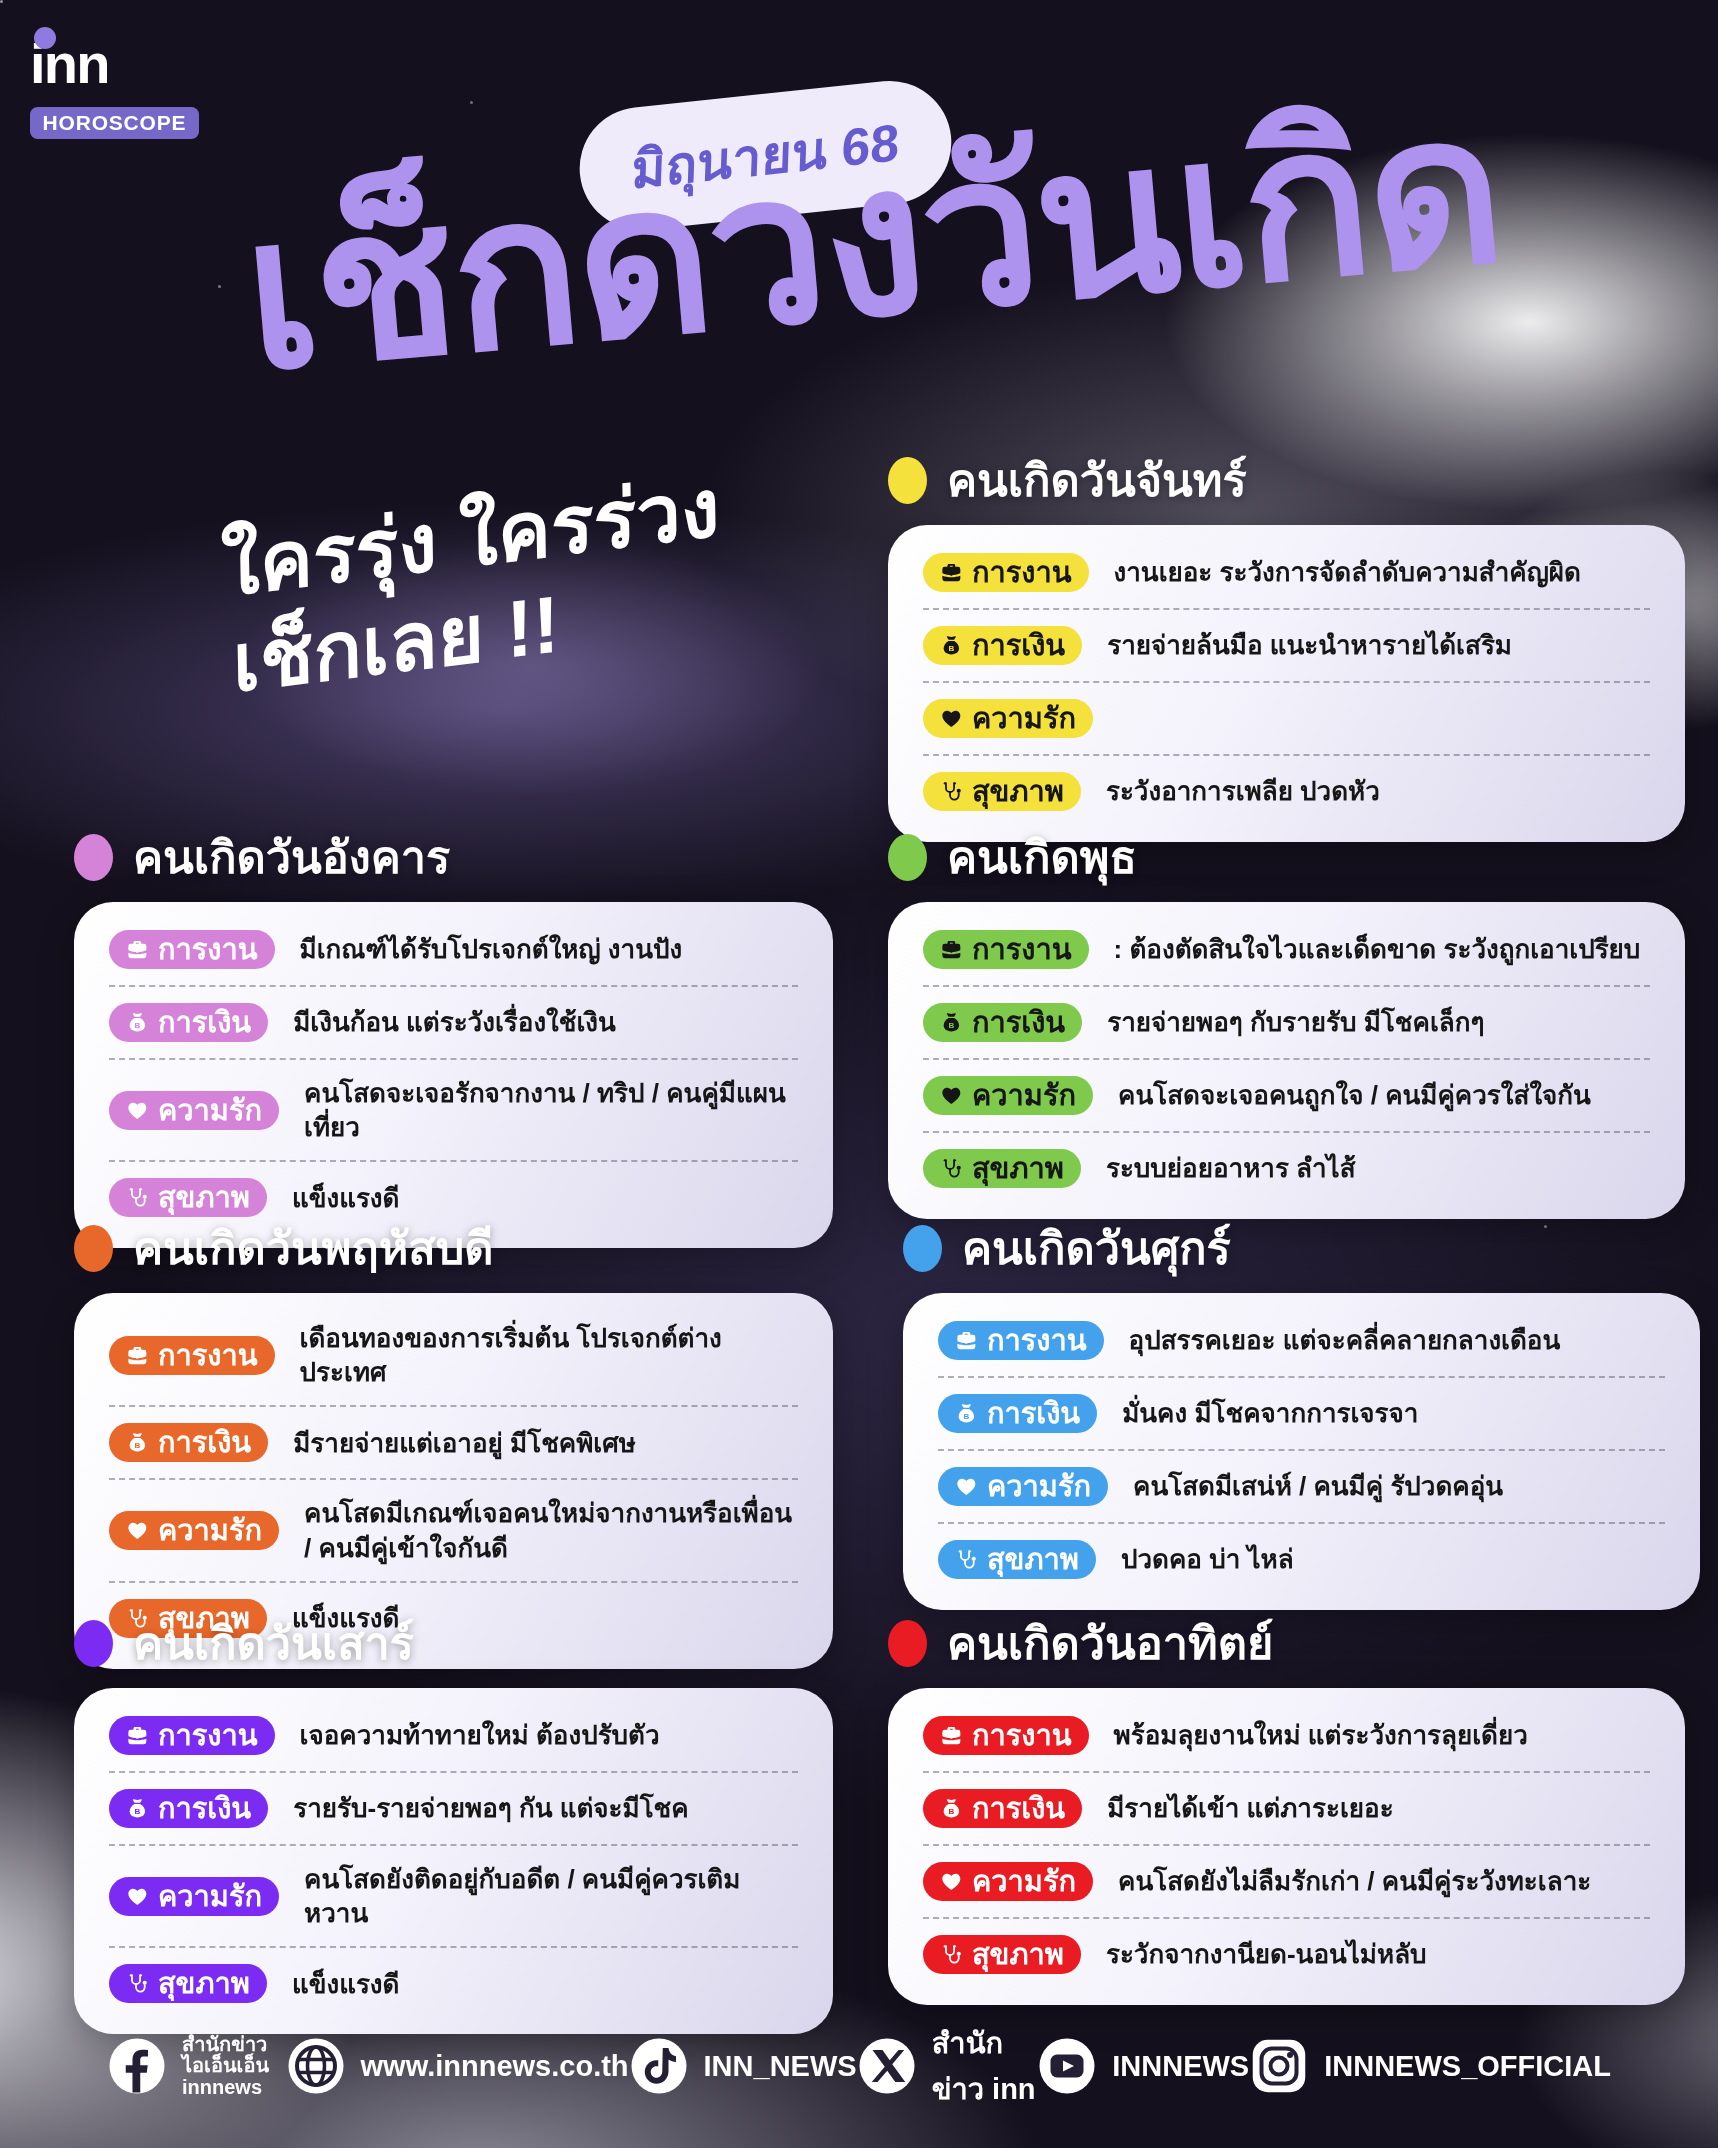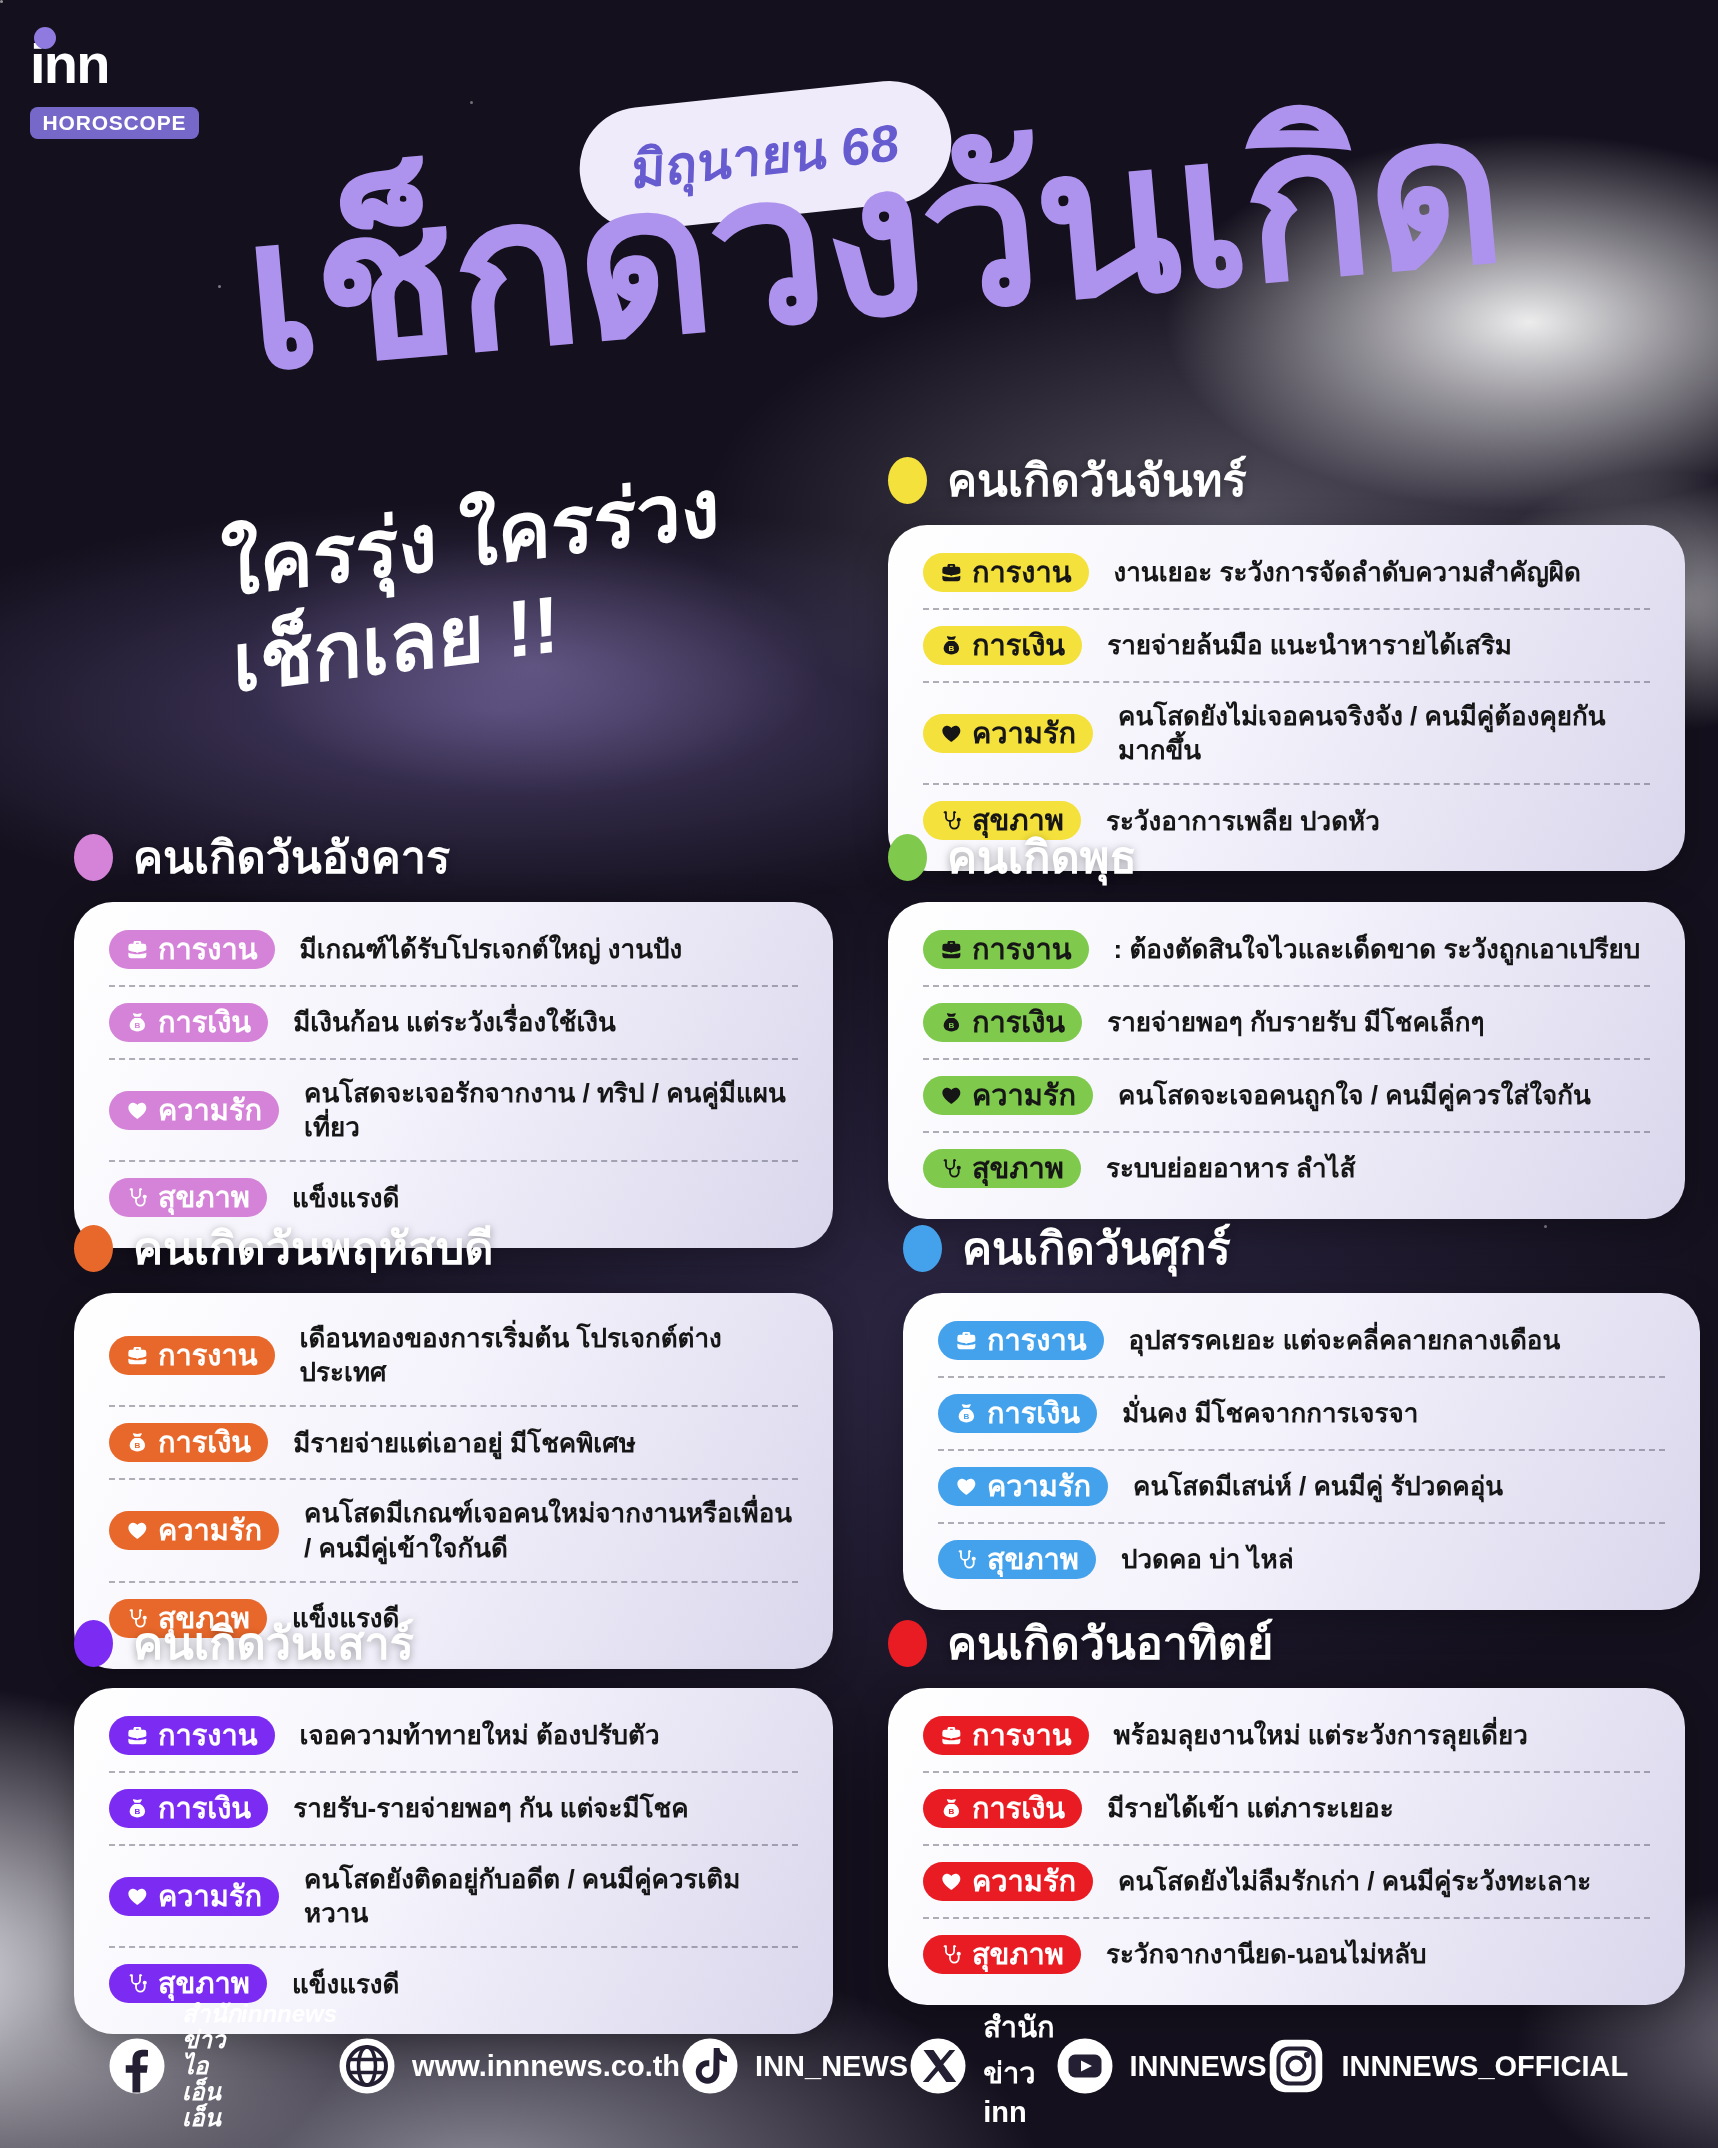--- a/index.html
+++ b/index.html
@@ -68,21 +68,21 @@
     min-width:119px;height:39px;padding:0 17px;border-radius:22px;flex:0 0 auto;
     background:var(--c);color:#fff;font-weight:bold;font-size:29px;line-height:1;}
   .bic{width:22.7px;height:22.7px;flex:0 0 auto;}
   .txt{margin:0;color:#161616;font-weight:600;font-size:26px;line-height:1.32;}
 
   
   .footer{position:absolute;left:107px;right:107px;top:2024px;height:84px;
     display:flex;align-items:center;justify-content:space-between;}
   .f-item{display:flex;align-items:center;gap:15px;color:#fff;font-weight:bold;font-size:29px;}
   .f-item svg{width:60px;height:60px;flex:0 0 auto;}
-  .ft-lines{display:flex;flex-direction:row;line-height:1.08;font-size:24px;font-style:italic;}
+  .ft-lines{display:flex;flex-direction:column;line-height:1.08;font-size:20px;}
 </style>
 </head>
 <body>
 
 <svg width="0" height="0" style="position:absolute" aria-hidden="true">
   <symbol id="i-work" viewBox="0 0 24 24">
     <path fill="currentColor" d="M9.5 3.2h5c.9 0 1.6.7 1.6 1.6v1.4h2.9A2.5 2.5 0 0 1 21.5 8.7v3.4c0 .5-.3.9-.8 1.1-2.7 1.1-5.6 1.7-8.7 1.7s-6-.6-8.7-1.7c-.5-.2-.8-.6-.8-1.1V8.7A2.5 2.5 0 0 1 5 6.2h2.9V4.8c0-.9.7-1.6 1.6-1.6zm1 1.9v1.1h3V5.1h-3z"></path>
     <path fill="currentColor" d="M2.5 15.5c2.9 1 6.1 1.6 9.5 1.6s6.6-.6 9.5-1.6v3.3a2.6 2.6 0 0 1-2.6 2.6H5.1a2.6 2.6 0 0 1-2.6-2.6v-3.3z"></path>
     <rect x="10.7" y="13" width="2.6" height="2.6" rx=".7" fill="currentColor"></rect>
   </symbol>
@@ -146,21 +146,20 @@
         </span>
       <p class="txt">รายจ่ายล้นมือ แนะนำหารายได้เสริม</p>
     </div>
     <div class="row">
       <span class="badge" style="--c: #F4E13C; color: rgb(22, 22, 22);">
           <svg class="bic" viewBox="0 0 27 27" width="22.7" height="22.7">
             <use href="#i-heart"></use>
           </svg>
           <span>ความรัก</span>
         </span>
-      <p class="txt">คนโสดยังไม่เจอคนจริงจัง / คนมีคู่ต้องคุยกันมากขึ้น</p>
     </div>
     <div class="row">
       <span class="badge" style="--c: #F4E13C; color: rgb(22, 22, 22);">
           <svg class="bic" viewBox="0 0 27 27" width="22.7" height="22.7">
             <use href="#i-health"></use>
           </svg>
           <span>สุขภาพ</span>
         </span>
       <p class="txt">ระวังอาการเพลีย ปวดหัว</p>
     </div>

